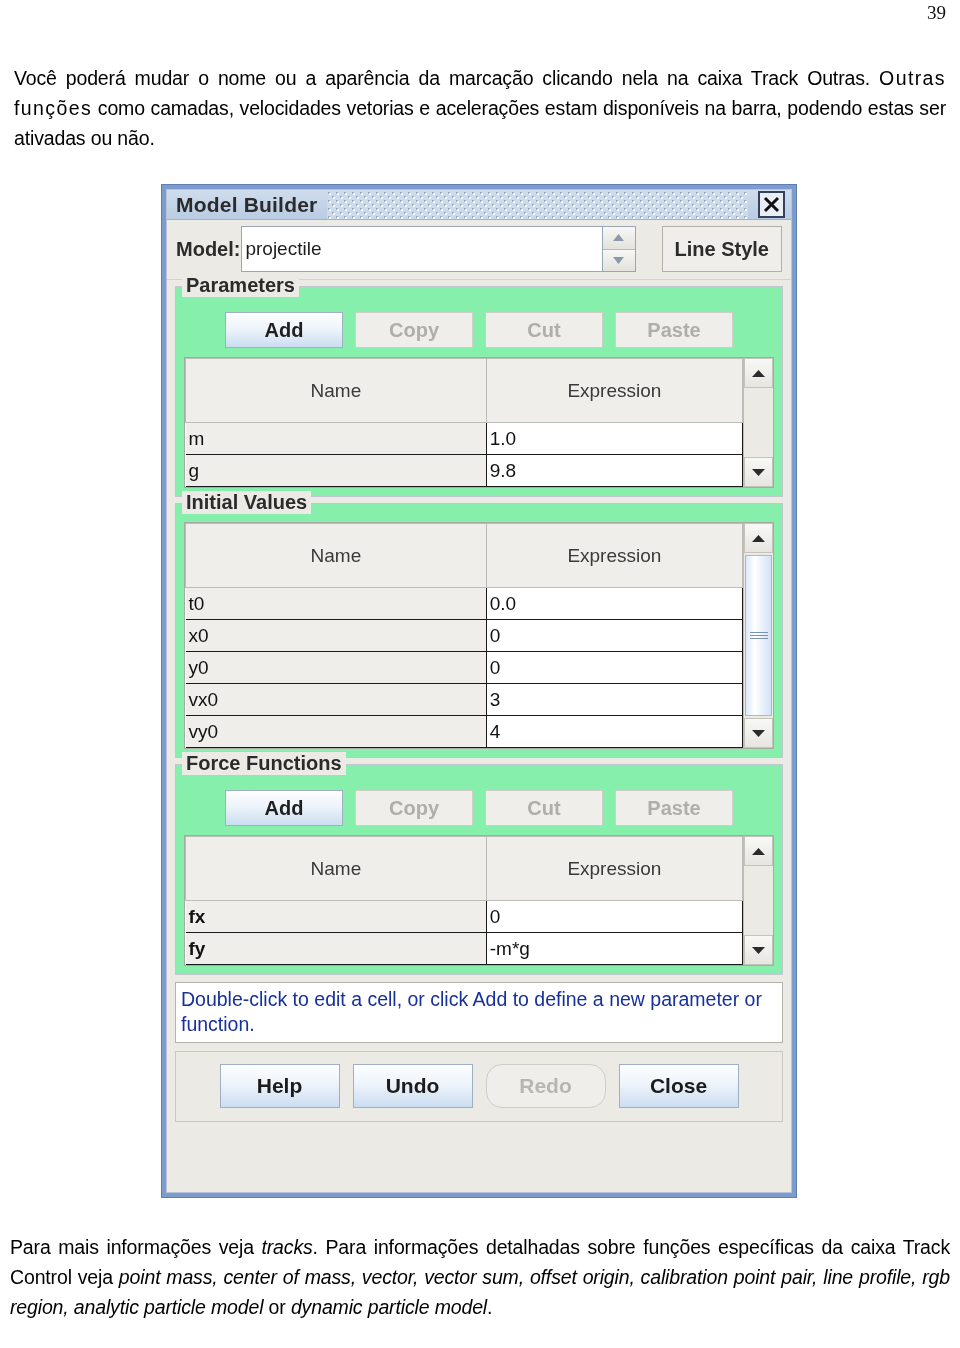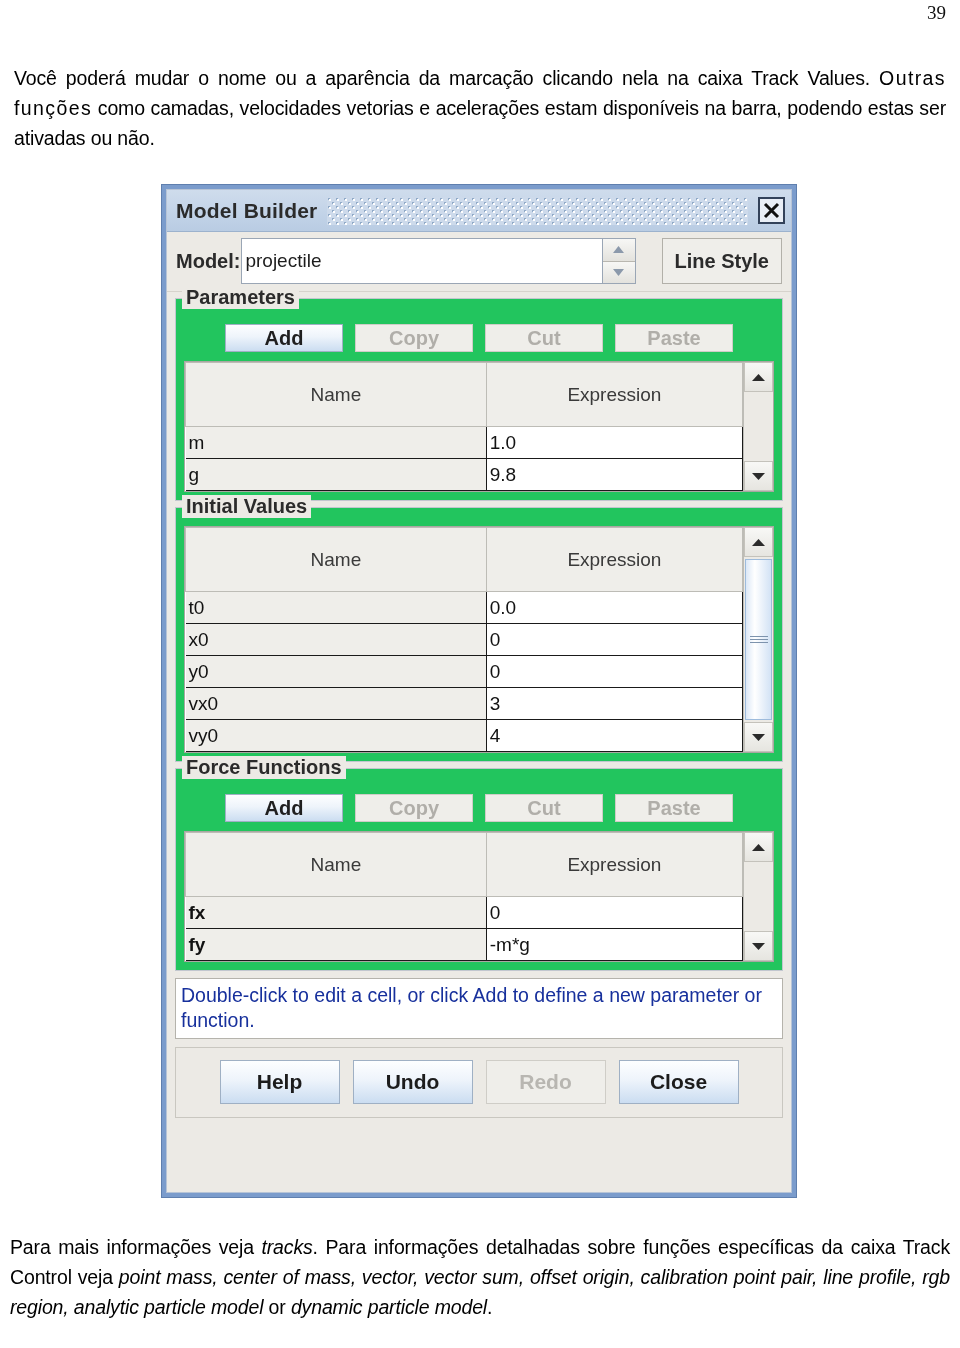--- a/index.html
+++ b/index.html
@@ -38,21 +38,21 @@
   }
   #dialog-inner{
     width:100%;height:100%;box-sizing:border-box;
     background:#eceae5;
     border:1px solid #b7c4d6;
     position:relative;
   }
 
   
   #titlebar{
-    height:42px;box-sizing:border-box;
+    height:30px;box-sizing:border-box;
     background:linear-gradient(to bottom,#cfdcec 0%,#c5d5e9 45%,#b9cce3 100%);
     border-bottom:1px solid #9cb2cd;
     display:flex;align-items:center;
     padding:0 6px 0 9px;position:relative;
   }
   #title-text{
     font-size:21px;font-weight:bold;color:#2b2b2b;
     letter-spacing:0.2px;white-space:nowrap;
   }
   #title-pattern{
@@ -114,36 +114,36 @@
     font-size:20px;font-weight:bold;color:#2b2b2b;
     cursor:pointer;white-space:nowrap;
   }
 
   
   .group{
     margin:6px 8px 0 8px;
     border:1px solid #c2c7cf;
     position:relative;
     padding:18px 8px 8px 8px;
-    background:#22c55e;
+    background:#86efac;
   }
   .group-title{
     position:absolute;top:-13px;left:6px;
     background:#eceae5;padding:0 4px;
     font-size:20px;font-weight:bold;color:#2b2b2b;
     white-space:nowrap;
   }
 
   
   .btn-row{
     display:flex;justify-content:center;gap:12px;
     margin:7px 0 9px 0;
   }
   .tbtn{
-    width:118px;height:28px;box-sizing:border-box;
+    width:118px;height:36px;box-sizing:border-box;
     display:flex;align-items:center;justify-content:center;
     font-size:20px;font-weight:bold;
     border:1px solid #b0aea7;
     cursor:pointer;
   }
   .tbtn.enabled{
     background:linear-gradient(to bottom,#fdfeff 0%,#eef4fb 45%,#cbddf1 100%);
     border-color:#9fb0c4;color:#1f1f1f;
   }
   .tbtn.disabled{
@@ -212,31 +212,31 @@
     width:120px;height:44px;box-sizing:border-box;
     display:flex;align-items:center;justify-content:center;
     font-size:21px;font-weight:bold;border:1px solid #9fb0c4;
     cursor:pointer;
   }
   .fbtn.enabled{
     background:linear-gradient(to bottom,#fdfeff 0%,#eef4fb 45%,#cbddf1 100%);
     color:#1c1c1c;
   }
   .fbtn.disabled{
-    background:#efeeea;color:#b8b6b1;border-color:#cfcdc7;cursor:default;
+    background:#efeeea;color:#b8b6b1;border-color:#cfcdc7;cursor:default;border-radius:16px;
   }
 </style>
 </head>
 <body>
 
 <div class="page-num">39</div>
 
 <div class="para" id="top-para">
   <span>Você poderá mudar o nome ou a aparência da marcação clicando nela na caixa Track</span>
-  <span>Values.</span>
+  <span>Outras.</span>
   <span class="ws-wide">Outras funções</span>
   <span>como camadas, velocidades vetorias e acelerações estam</span>
   <span>disponíveis na barra, podendo estas ser ativadas ou não.</span>
 </div>
 
 <div id="dialog">
  <div id="dialog-inner">
 
   <div id="titlebar">
     <div id="title-text">Model Builder</div>

